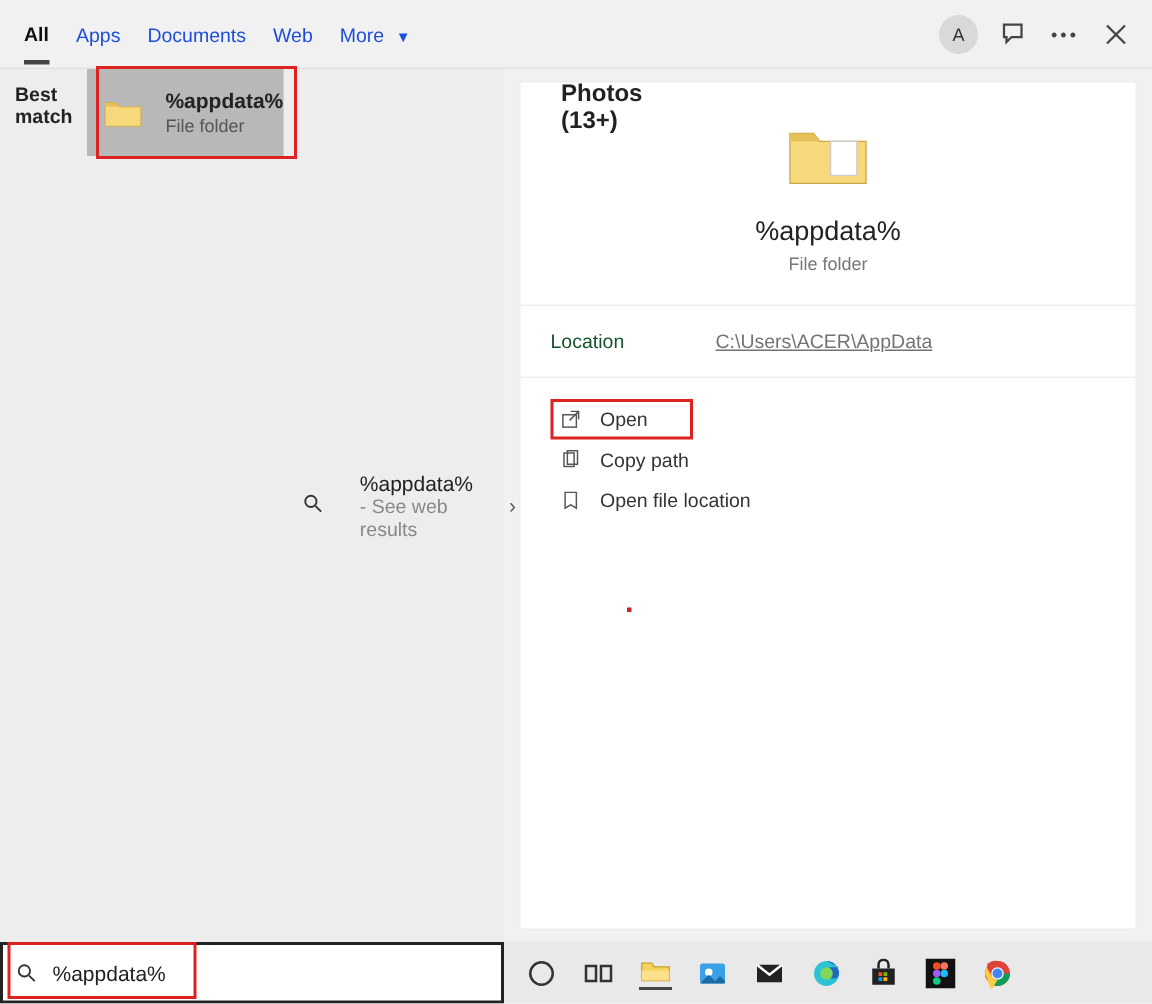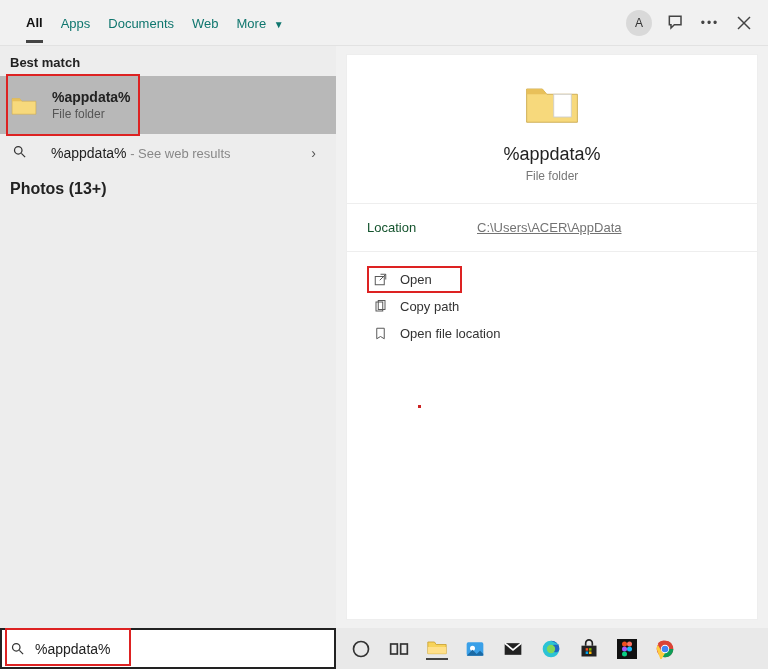--- a/index.html
+++ b/index.html
@@ -15,43 +15,43 @@
   }
   
   .topbar {
     height: 46px;
     background: #f1f1f1;
     display: flex;
     align-items: center;
     padding: 0 10px;
     border-bottom: 1px solid #e2e2e2;
   }
-  .tabs { display: flex; align-items: center; gap: 18px; margin-left: 16px; }
-  .tab { color: #0f766e; padding: 12px 0 10px; cursor: default; font-size: 13px; }
+  .tabs { display: flex; align-items: center; gap: 18px; margin-left: 6px; }
+  .tab { color: #1d4ed8; padding: 12px 0 10px; cursor: default; font-size: 13px; }
   .tab.active { color: #111; font-weight: 600; border-bottom: 3px solid #444; }
   .top-spacer { flex: 1; }
   .top-actions { display: flex; align-items: center; gap: 14px; padding-right: 4px;}
   .avatar {
     width: 26px; height: 26px; border-radius: 50%;
     background: #d9d9d9; display: flex; align-items: center; justify-content: center;
     font-size: 12px; color: #333;
   }
   .icon-btn { width: 20px; height: 20px; display:flex; align-items:center; justify-content:center; color:#444; font-size:16px;}
   .dots { letter-spacing: 2px; font-size: 12px; color:#444;}
   .close-x svg { width: 14px; height: 14px; stroke: #444; }
 
   
   .main {
     display: flex;
     height: calc(100% - 46px - 41px);
   }
   .left {
     width: 336px;
     background: #ededed;
-    display: flex; flex-direction: column;
+    display: flex; 
     position: relative;
   }
   .section-label {
     font-size: 13px; font-weight: 600; color: #222;
     padding: 9px 10px 6px;
   }
   .best-match-row {
     display: flex; align-items: center;
     background: #b8b8b8;
     height: 58px;

